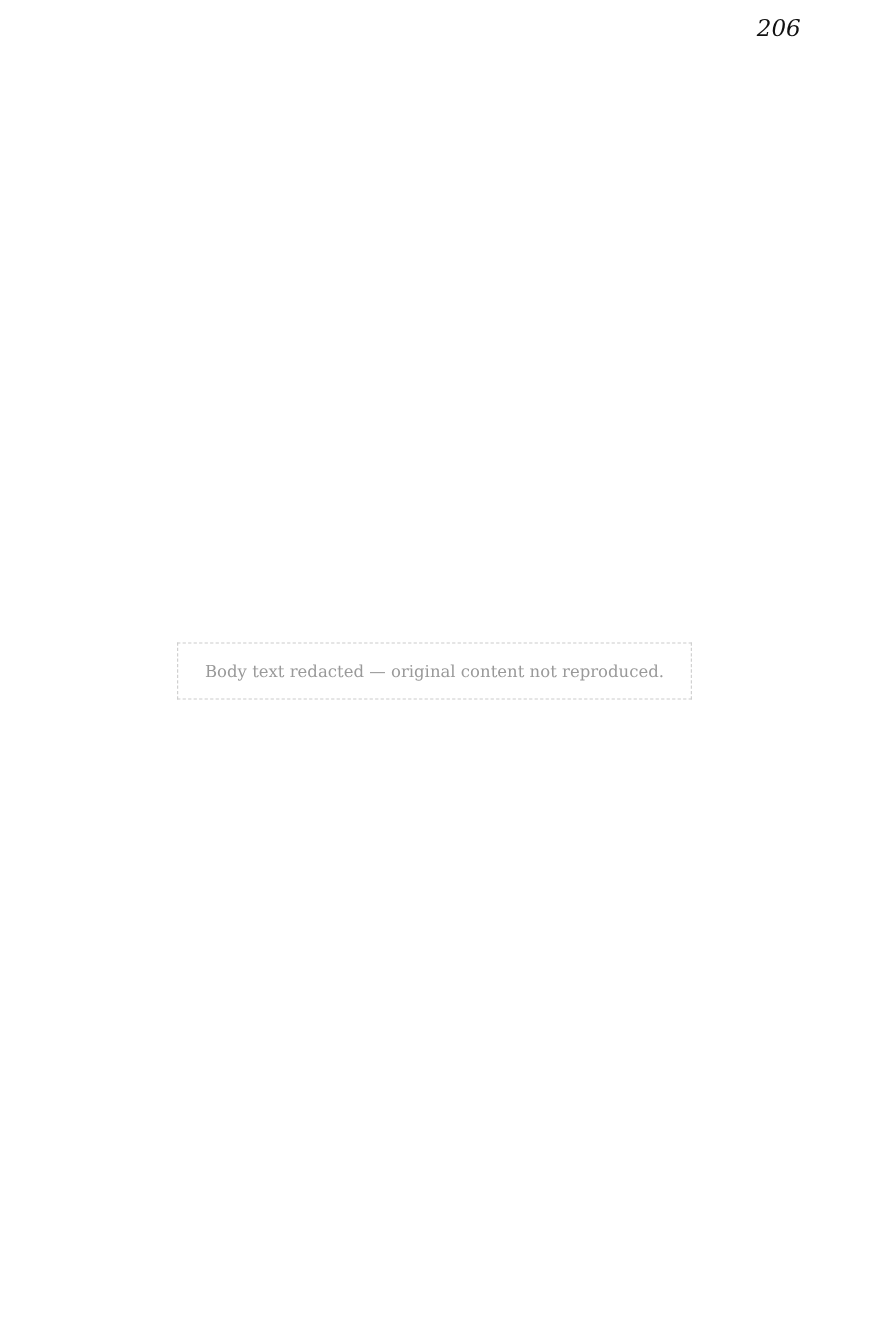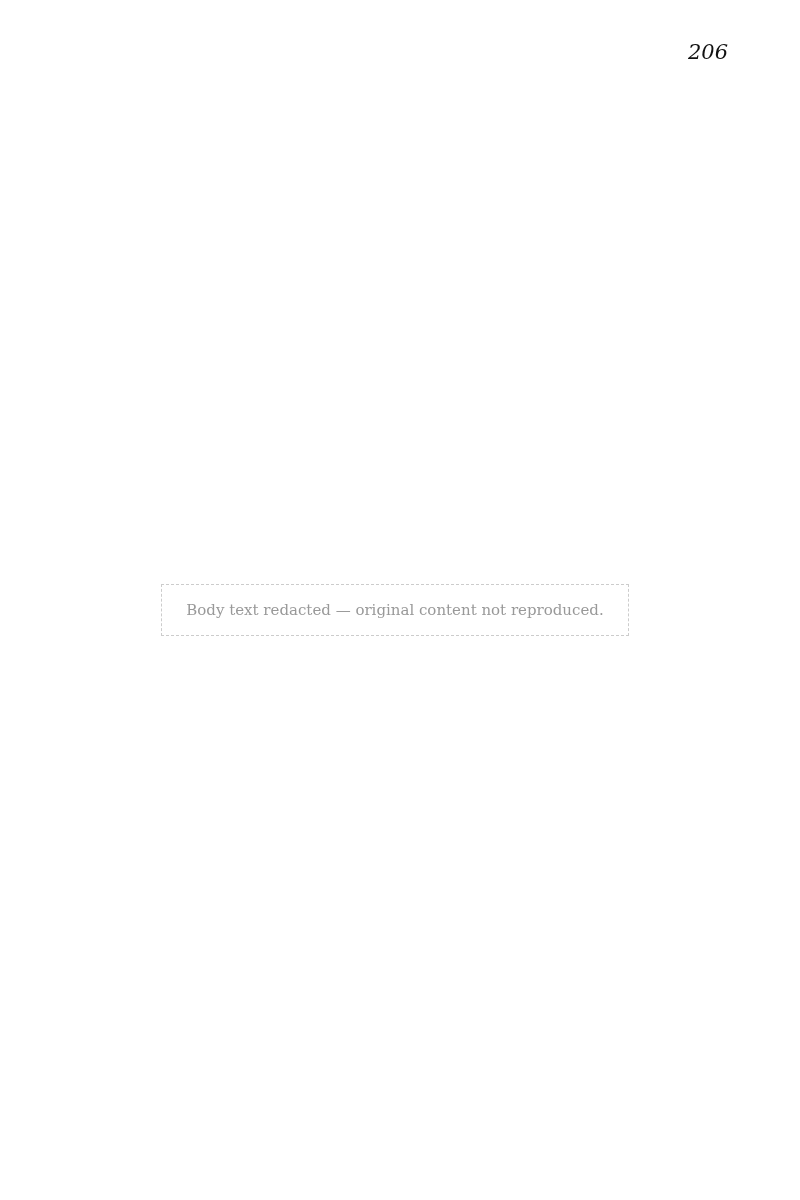--- a/index.html
+++ b/index.html
@@ -7,21 +7,20 @@
     width: 800px; height: 1200px;
     background: #ffffff;
     font-family: "DejaVu Serif", serif;
     position: relative;
     overflow: hidden;
   }
   .page-number {
     position: absolute; top: 14px; right: 72px;
     font-size: 21px; color: #111;
     font-style: italic;
-    margin-top: 26px;
   }
   .text-area {
     position: absolute; top: 80px; right: 60px;
     width: 690px; height: 1060px;
     writing-mode: vertical-rl;
     display: flex; align-items: center; justify-content: center;
   }
   .redaction-notice {
     writing-mode: horizontal-tb;
     color: #999; font-size: 15px;

